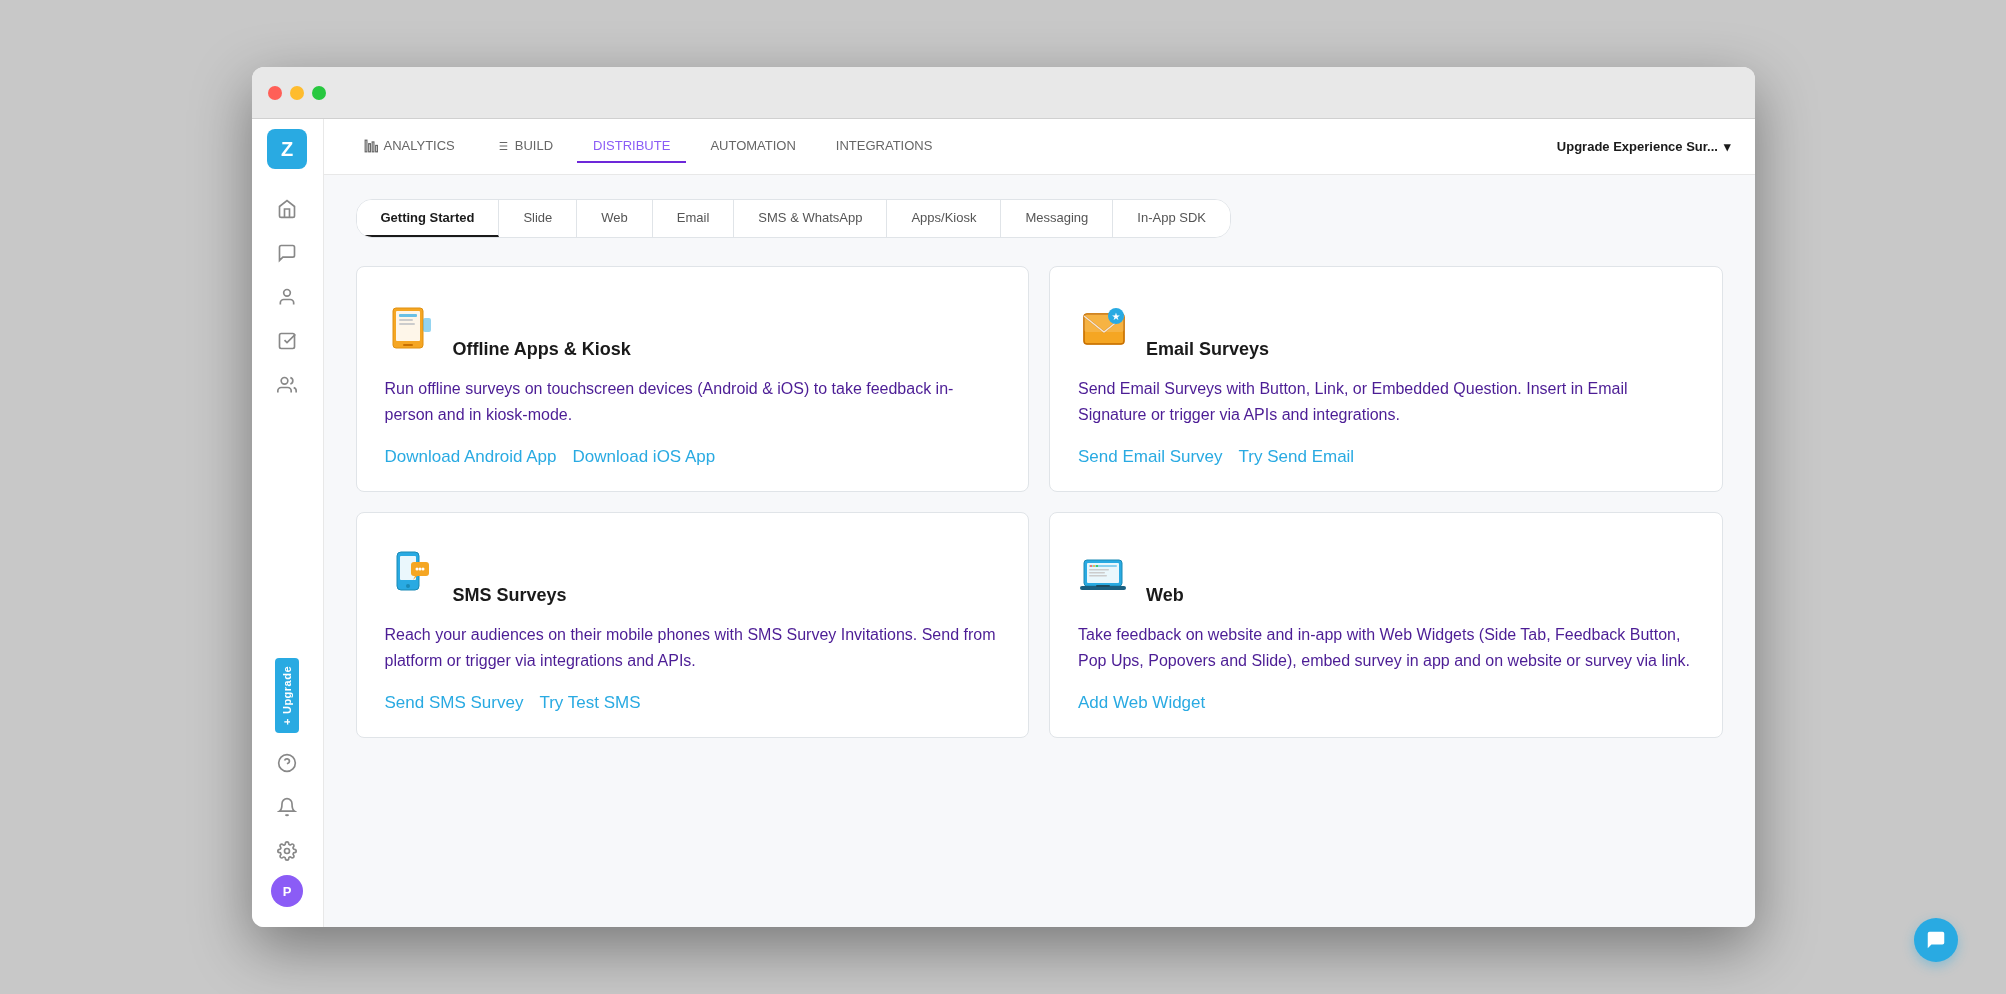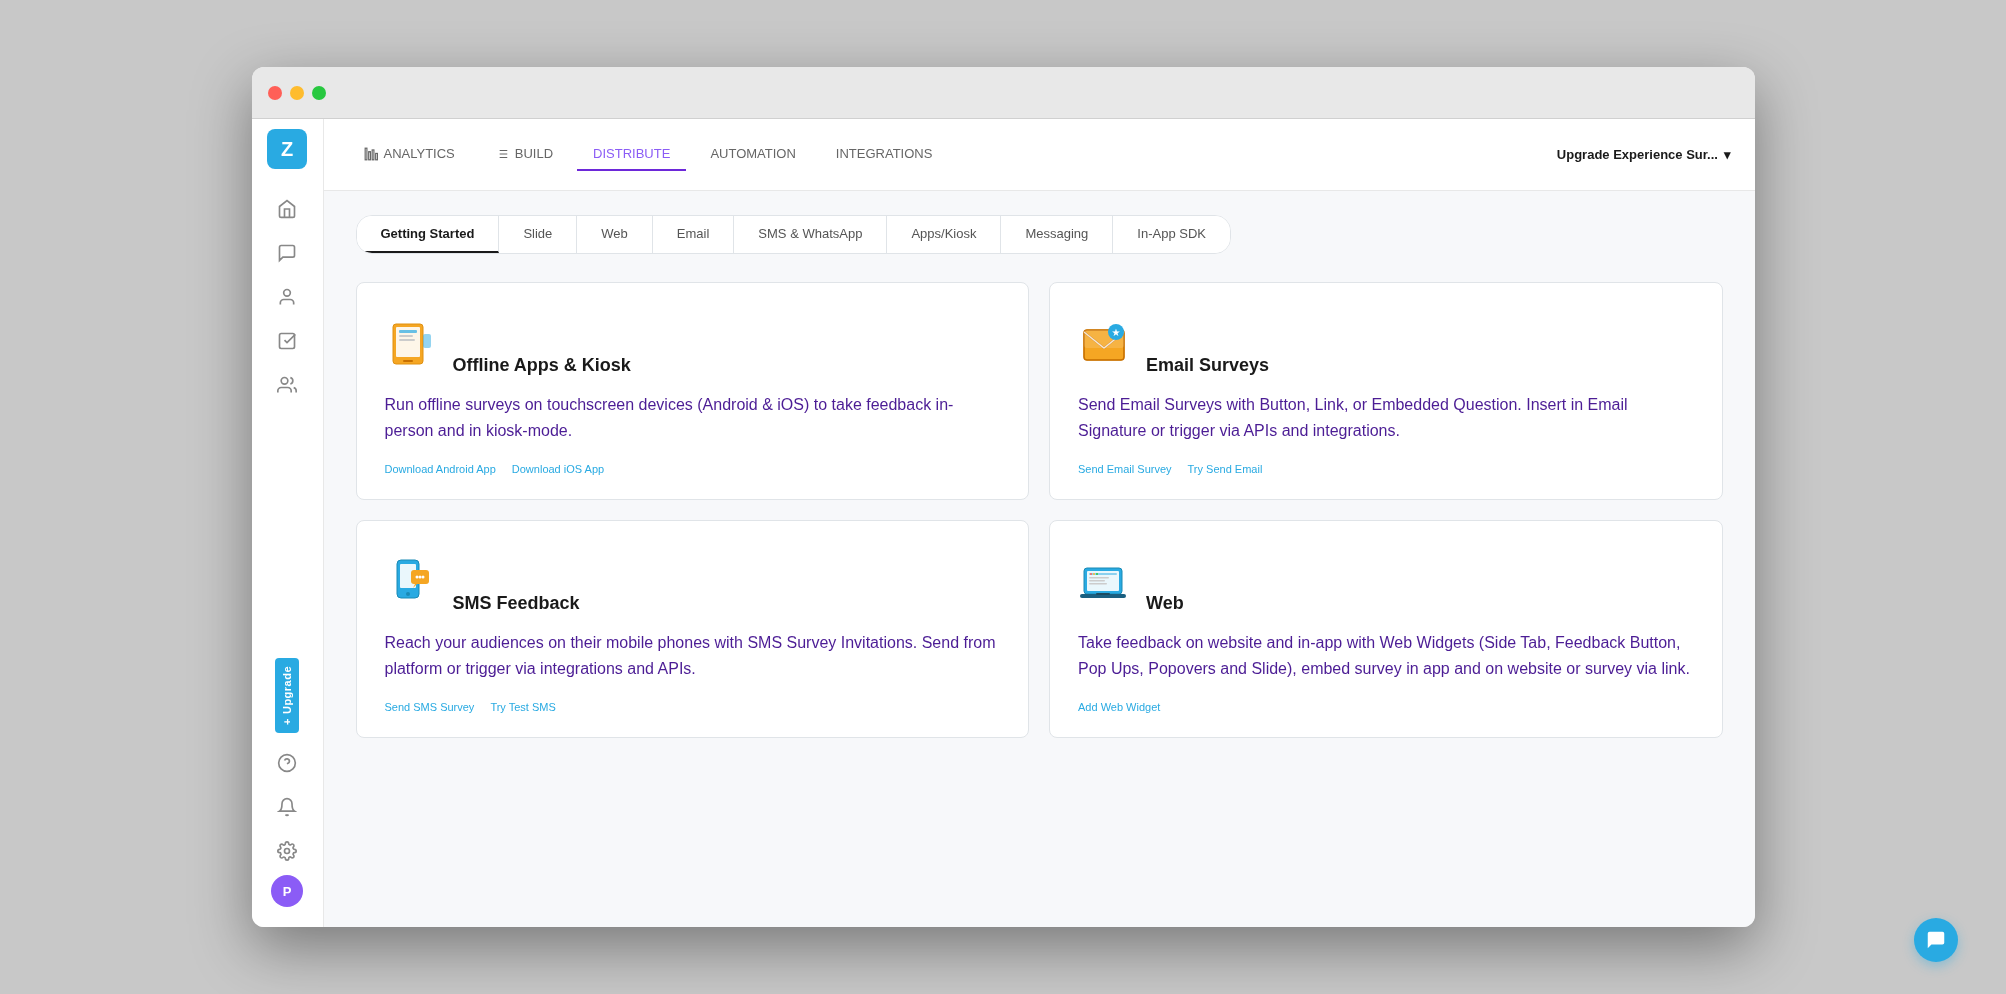--- a/index.html
+++ b/index.html
@@ -118,21 +118,21 @@
     .main {
       flex: 1;
       display: flex;
       flex-direction: column;
       background: #f7f8fa;
       overflow: hidden;
     }
     
     .topnav {
       background: #fff;
-      height: 72px;
+      height: 56px;
       display: flex;
       padding: 4px 24px;
       border-bottom: 1px solid #e8e8e8;
       flex-shrink: 0;
     }
     .nav-items {
       display: flex;
       align-items: center;
       gap: 8px;
       flex: 1;
@@ -231,21 +231,21 @@
       color: #4c1d95;
       line-height: 1.6;
       margin-bottom: 20px;
       flex: 1;
     }
     .card-actions {
       display: flex;
       gap: 16px;
     }
     .card-link {
-      font-size: 11px;
+      font-size: 17px;
       color: #29aae2;
       cursor: pointer;
       font-weight: 500;
     }
     
     .chat-btn {
       position: fixed;
       bottom: 32px;
       right: 48px;
       width: 44px;
@@ -448,21 +448,21 @@
                   <rect x="15" y="8" width="16" height="24" rx="1" fill="#fff" opacity="0.9"></rect>
                   <circle cx="23" cy="38" r="2" fill="#1a8ab5"></circle>
 
                   <rect x="26" y="14" width="18" height="14" rx="3" fill="#f5a623"></rect>
                   <path d="M30 28l-2 4 4-4z" fill="#f5a623"></path>
                   <circle cx="32" cy="21" r="1.5" fill="#fff"></circle>
                   <circle cx="35" cy="21" r="1.5" fill="#fff"></circle>
                   <circle cx="38" cy="21" r="1.5" fill="#fff"></circle>
                 </svg>
               </div>
-              <div class="card-title">SMS Feedback</div>
+              <div class="card-title">SMS Surveys</div>
             </div>
             <div class="card-desc">Reach your audiences on their mobile phones with SMS Survey Invitations. Send from platform or trigger via integrations and APIs.</div>
             <div class="card-actions">
               <span class="card-link">Send SMS Survey</span>
               <span class="card-link">Try Test SMS</span>
             </div>
           </div>
 
           <div class="card">
             <div class="card-header">

